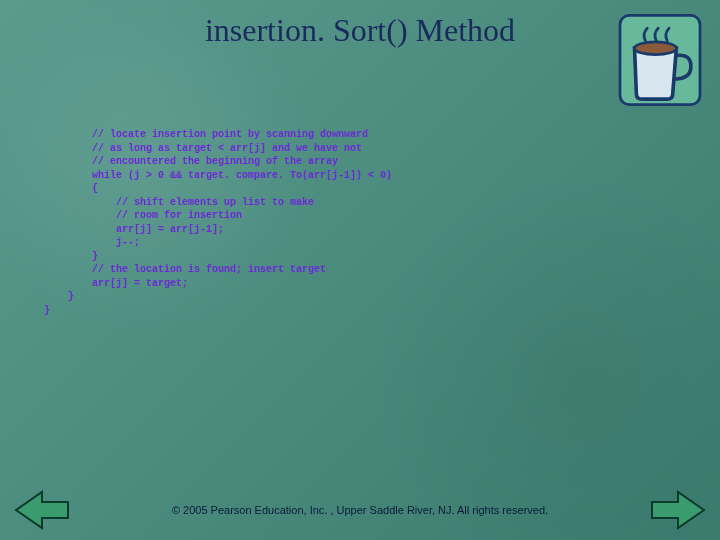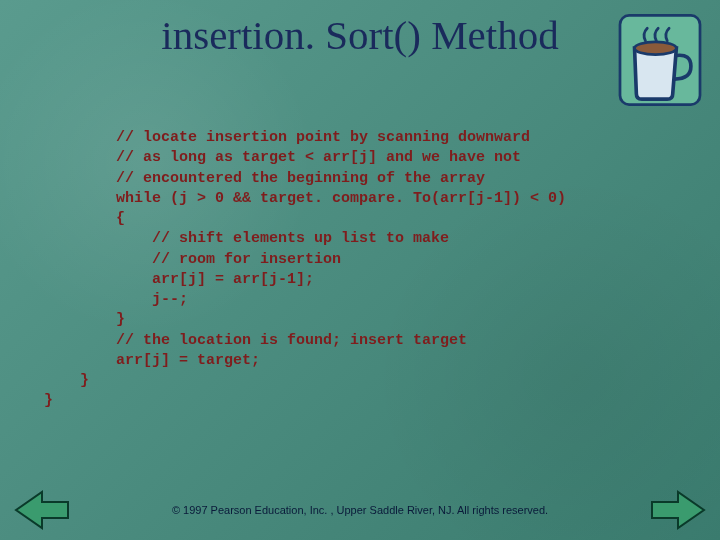--- a/index.html
+++ b/index.html
@@ -15,21 +15,21 @@
     content: '';
     position: absolute;
     inset: 0;
     background-image: radial-gradient(circle at 20% 30%, rgba(255,255,255,0.08) 0%, transparent 25%),
                       radial-gradient(circle at 80% 70%, rgba(0,0,0,0.05) 0%, transparent 30%);
     pointer-events: none;
   }
   .title {
     text-align: center;
     color: #1a2a5c;
-    font-size: 41px;
+    font-size: 32px;
     line-height: 1.15;
     padding-top: 12px;
     font-weight: normal;
     position: relative;
     z-index: 2;
   }
   .coffee-icon {
     position: absolute;
     top: 10px;
     right: 14px;
@@ -37,23 +37,23 @@
     height: 100px;
     z-index: 3;
   }
   .code-block {
     position: absolute;
     top: 128px;
     left: 44px;
     right: 60px;
     font-family: 'Courier New', Courier, monospace;
     font-weight: bold;
-    font-size: 15px;
+    font-size: 10px;
     line-height: 1.35;
-    color: #7f1d1d;
+    color: #6d28d9;
     white-space: pre;
     z-index: 2;
   }
   .footer {
     position: absolute;
     bottom: 24px;
     width: 100%;
     text-align: center;
     font-family: Verdana, Arial, sans-serif;
     font-size: 11px;
@@ -104,21 +104,21 @@
             // shift elements up list to make
             // room for insertion
             arr[j] = arr[j-1];
             j--;
         }
         // the location is found; insert target
         arr[j] = target;
     }
 }</pre>
 
-<div class="footer">© 1997 Pearson Education, Inc. , Upper Saddle River, NJ.  All rights reserved.</div>
+<div class="footer">© 2005 Pearson Education, Inc. , Upper Saddle River, NJ.  All rights reserved.</div>
 
 <div class="nav-prev">
   <svg viewBox="0 0 60 44" width="60" height="44">
     <polygon points="4,22 30,4 30,14 56,14 56,30 30,30 30,40" fill="#3a9b6e" stroke="#0a3a2a" stroke-width="2"></polygon>
   </svg>
 </div>
 
 <div class="nav-next">
   <svg viewBox="0 0 60 44" width="60" height="44">
     <polygon points="56,22 30,4 30,14 4,14 4,30 30,30 30,40" fill="#3a9b6e" stroke="#0a3a2a" stroke-width="2"></polygon>

